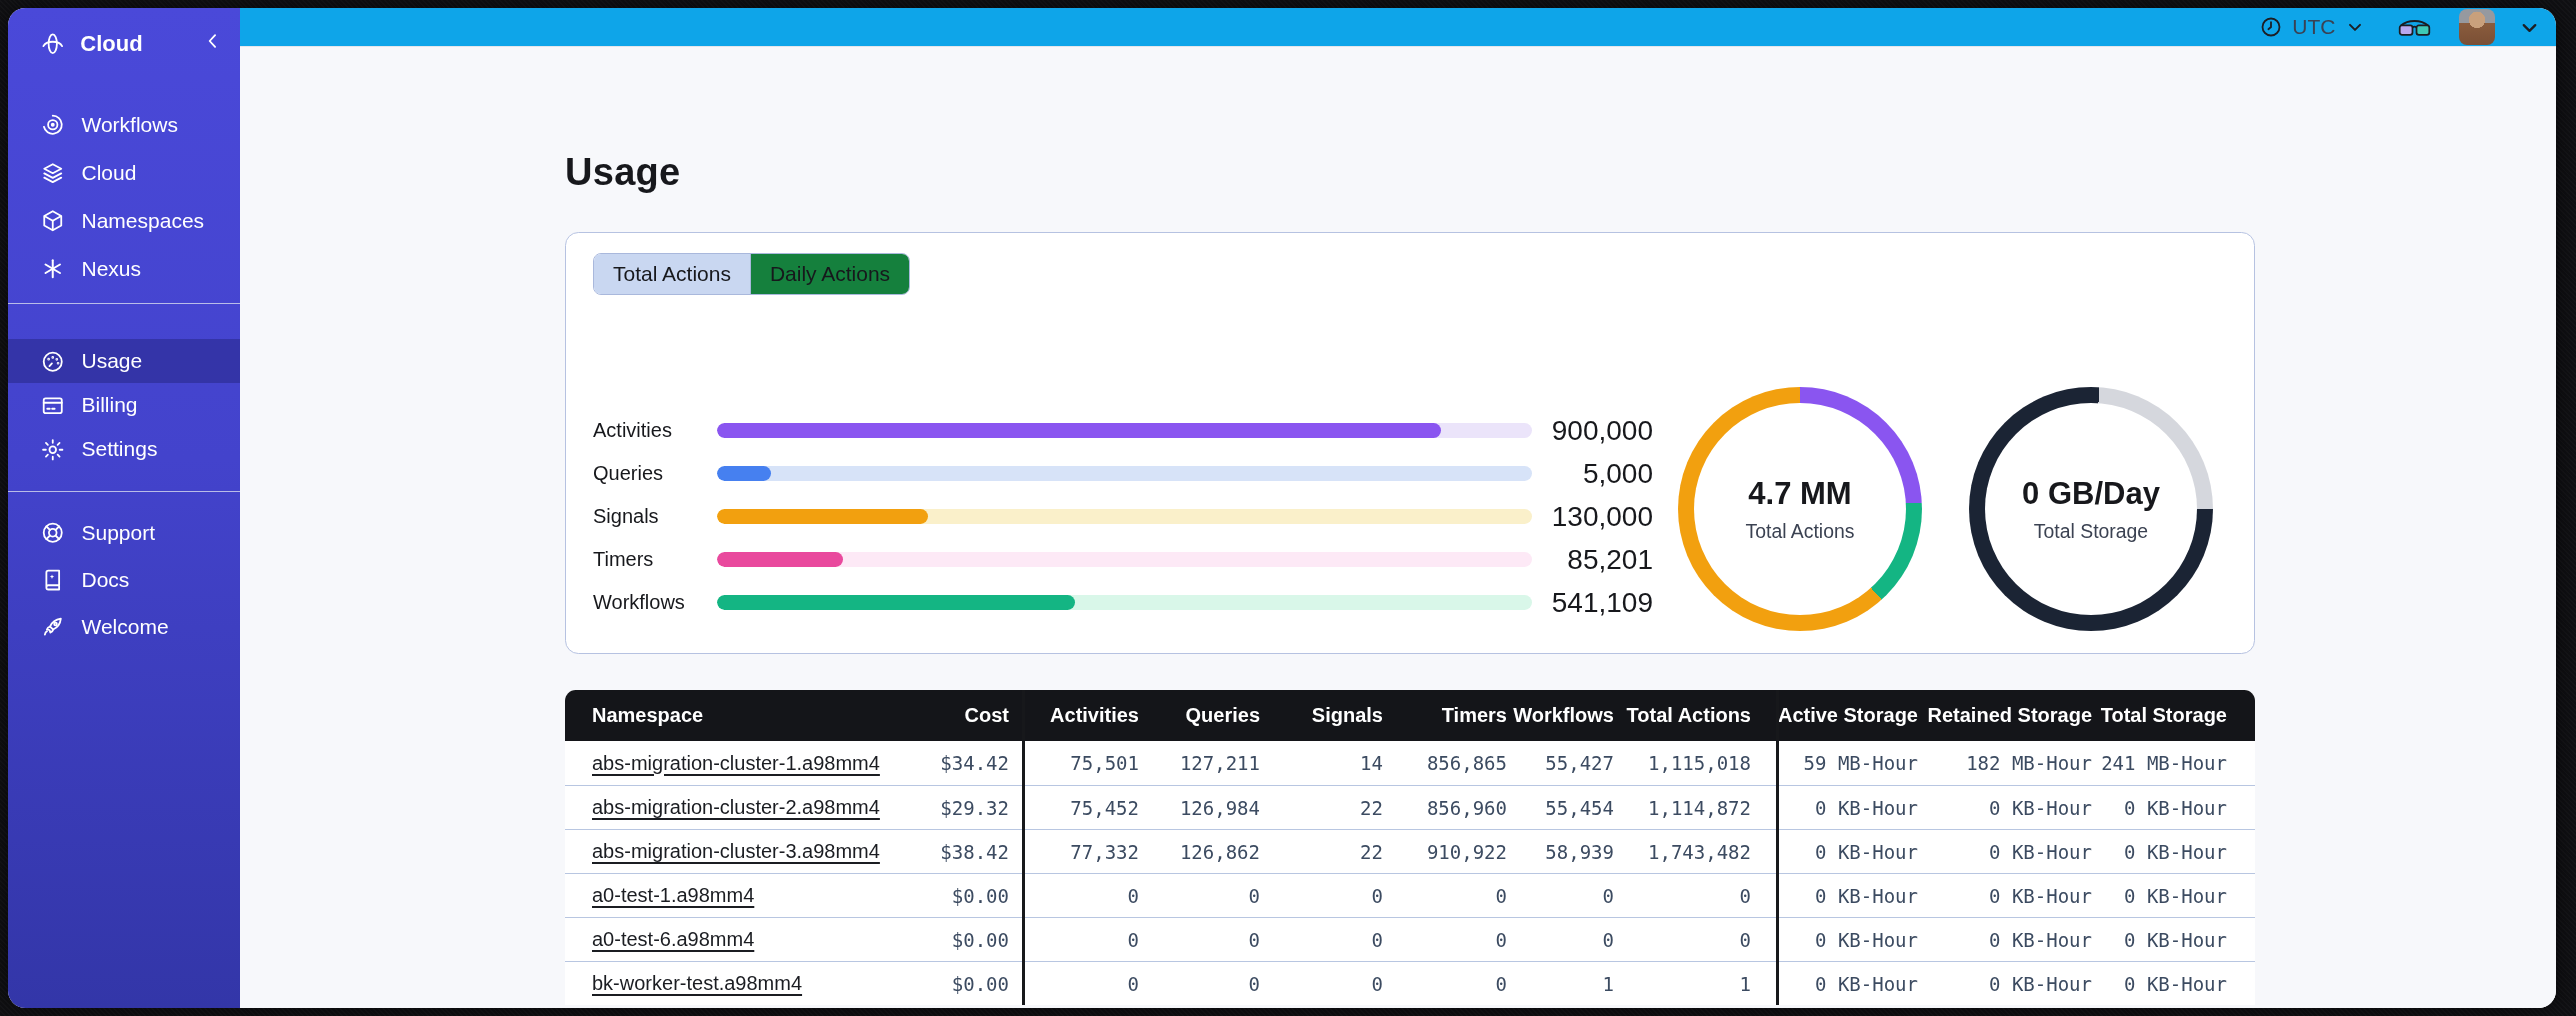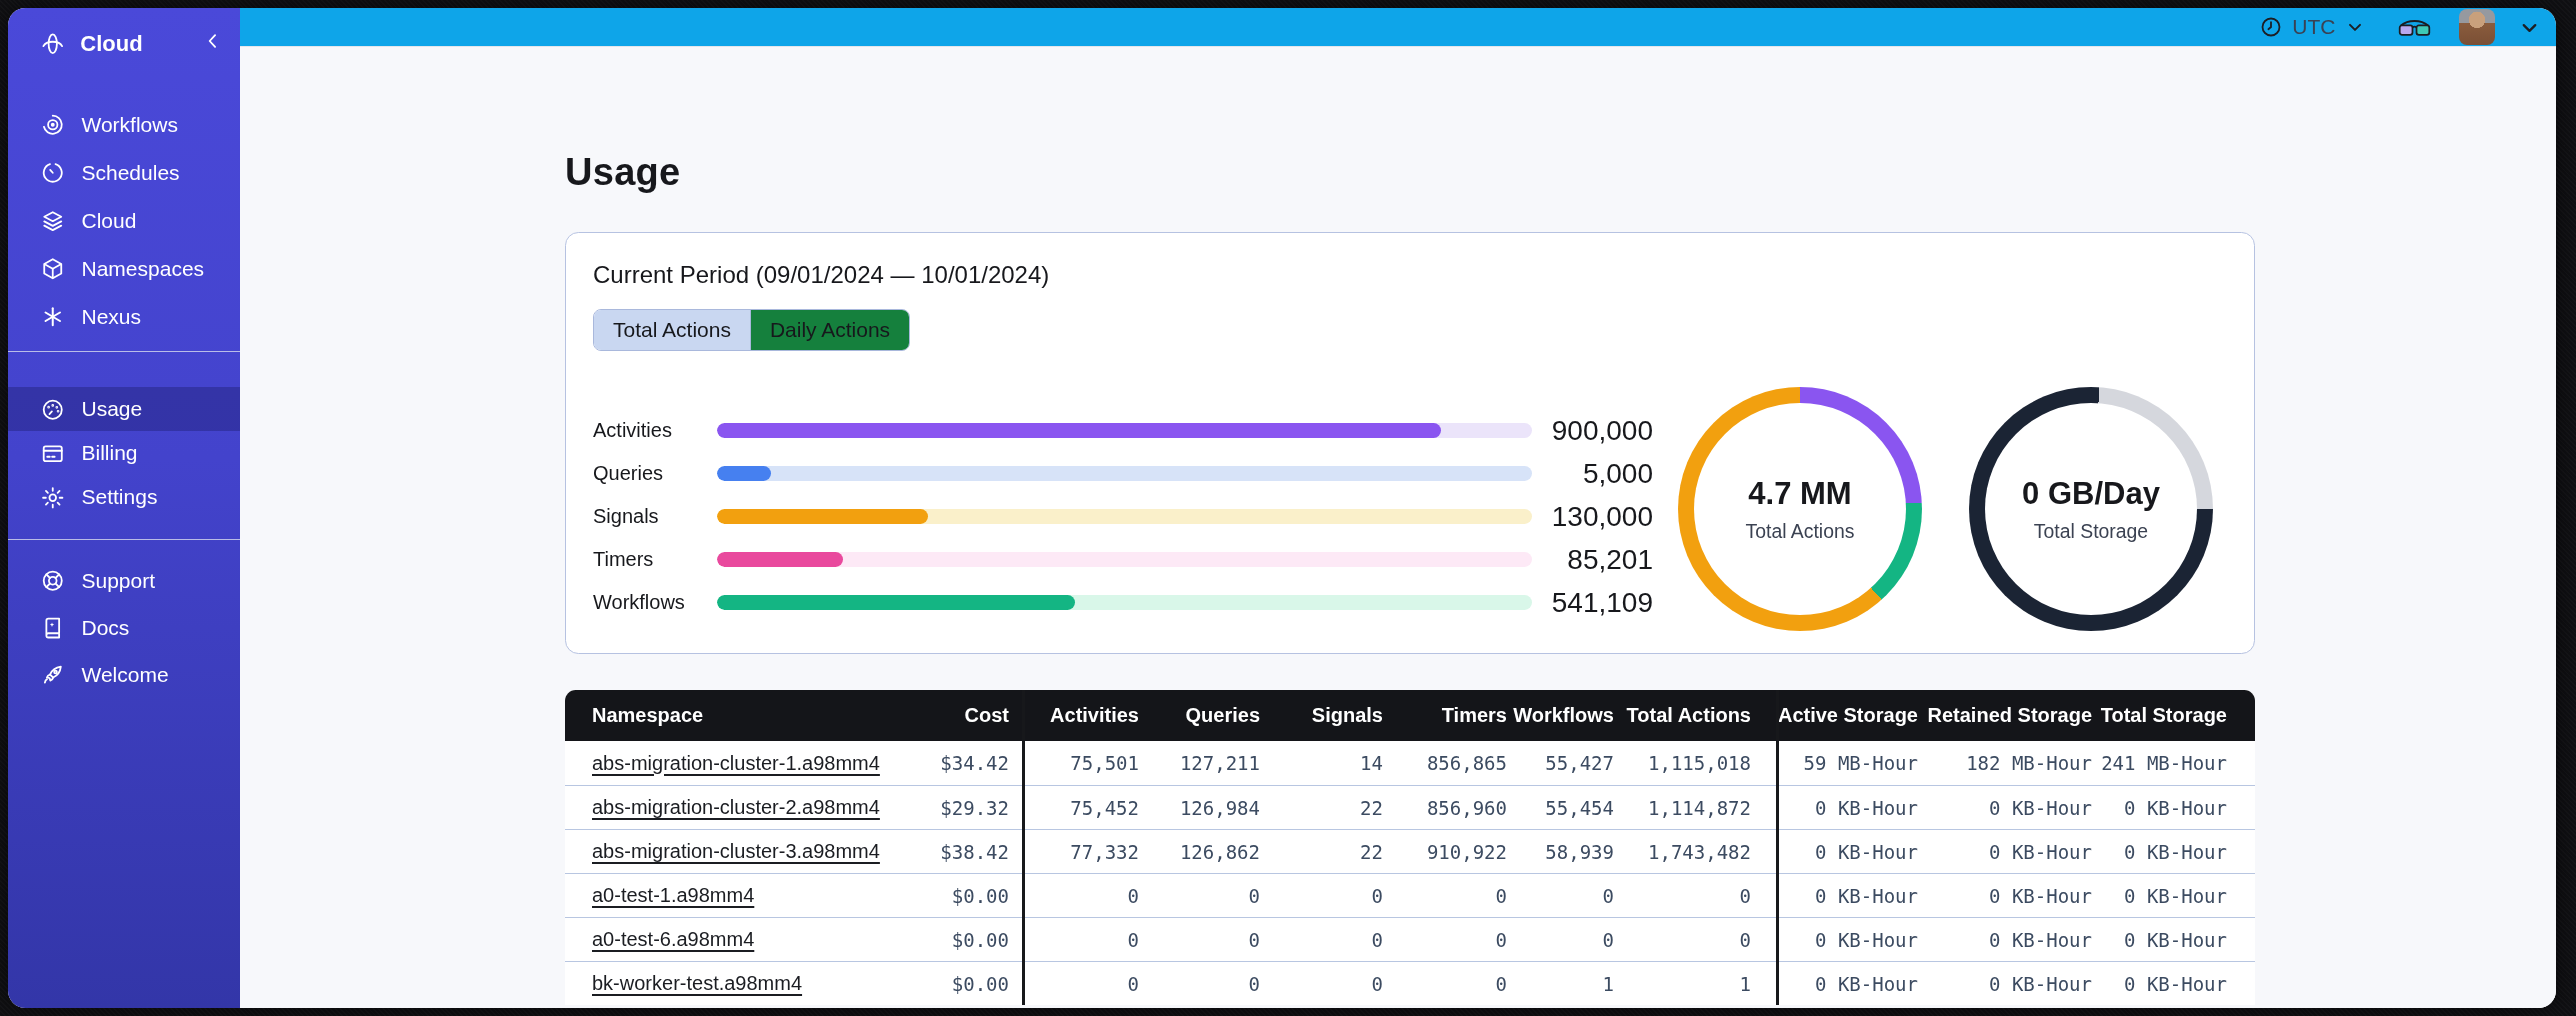--- a/index.html
+++ b/index.html
@@ -159,29 +159,20 @@
             <svg viewBox="0 0 24 24" fill="none" stroke="#fff" stroke-width="1.7" stroke-linecap="round">
               <path d="M12 3.5a8.5 8.5 0 1 1-8.3 10.4"></path>
               <circle cx="12" cy="12" r="4.4"></circle>
               <circle cx="12" cy="12" r="1" fill="#fff"></circle>
             </svg>
           </span>
           <span>Workflows</span>
         </div>
         <div class="side-item">
           <span class="sicon">
-            <svg viewBox="0 0 24 24" fill="none" stroke="#fff" stroke-width="1.7" stroke-linecap="round">
-              <path d="M14.6 3.9a8.5 8.5 0 1 1-5.2 0"></path>
-              <path d="M12 12 9.6 9.4"></path>
-            </svg>
-          </span>
-          <span>Schedules</span>
-        </div>
-        <div class="side-item">
-          <span class="sicon">
             <svg viewBox="0 0 24 24" fill="none" stroke="#fff" stroke-width="1.7" stroke-linecap="round" stroke-linejoin="round">
               <path d="M4 8.2 12 4l8 4.2-8 4.2z"></path>
               <path d="m4 12.6 8 4.2 8-4.2"></path>
               <path d="m4 16.6 8 4.2 8-4.2"></path>
             </svg>
           </span>
           <span>Cloud</span>
         </div>
         <div class="side-item">
           <span class="sicon">
@@ -303,21 +294,20 @@
       </header>
 
       <div class="content">
         <div class="page-inner">
 
           <div class="page-head">
             <h1 class="page-title">Usage</h1>
           </div>
 
           <section class="panel">
-            <div class="panel-title">Current Period (09/01/2024 — 10/01/2024)</div>
 
             <div class="tab-group">
               <div class="tab active">Total Actions</div>
               <div class="tab">Daily Actions</div>
             </div>
 
             <div class="bars">
               <div class="bar-row">
                 <span class="bar-label">Activities</span>
                 <div class="bar-track" style="background: rgb(235, 228, 250);">

